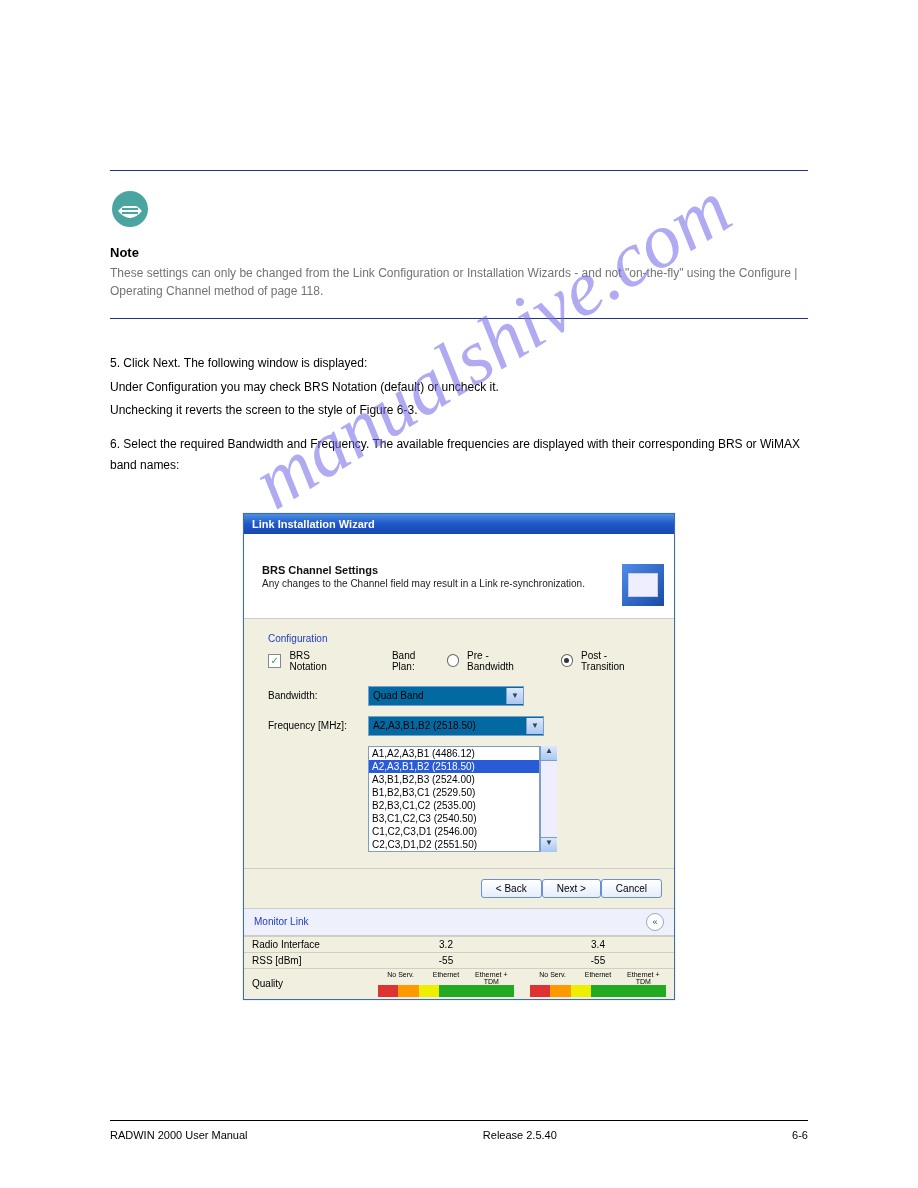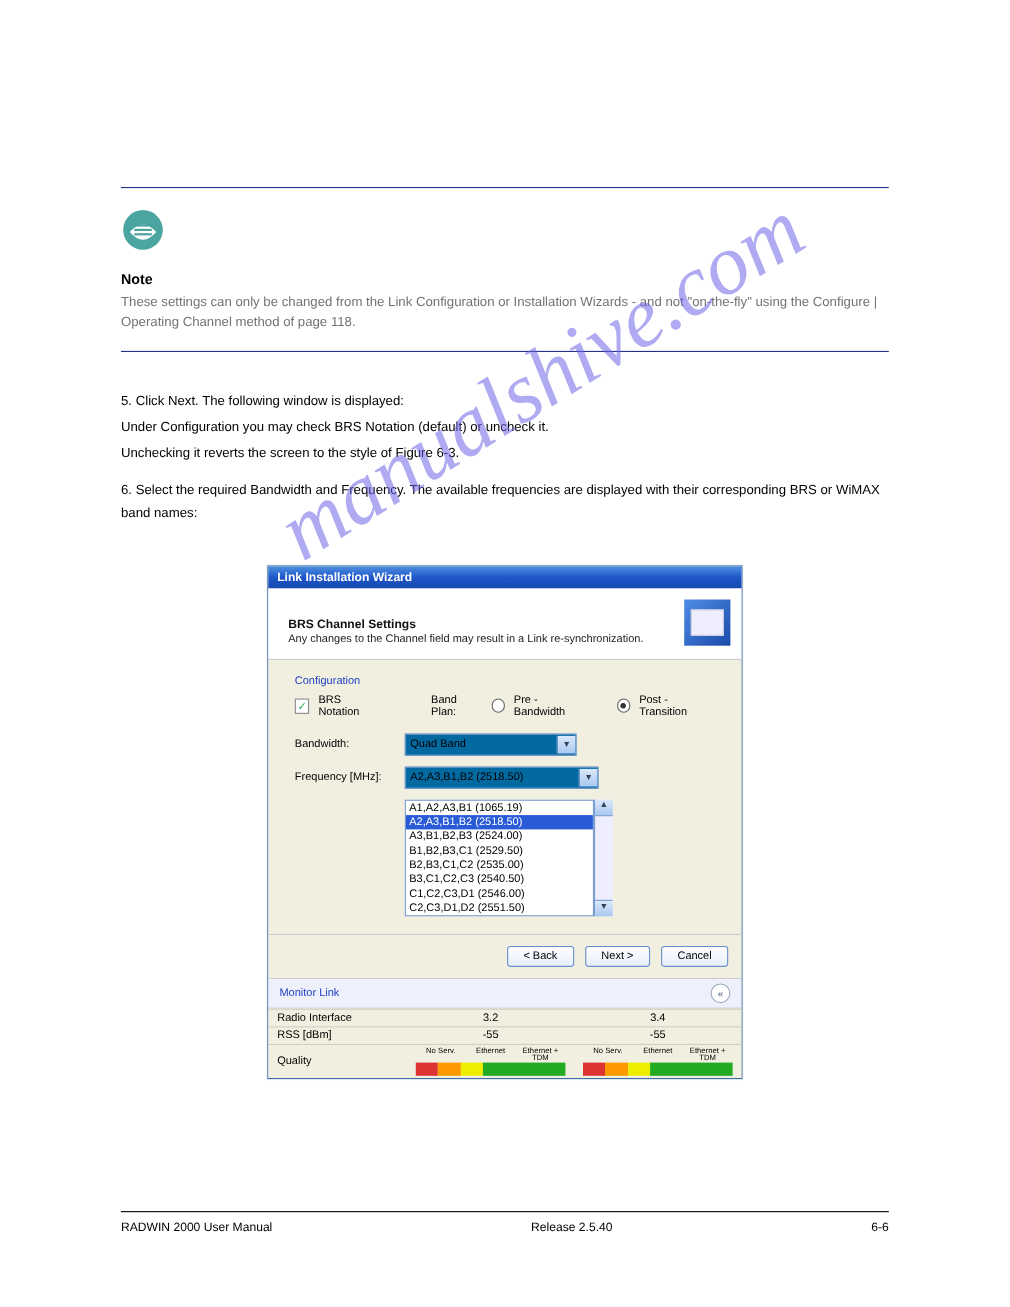--- a/index.html
+++ b/index.html
@@ -78,24 +78,25 @@
   .titlebar {
     background: linear-gradient(to bottom, #4e8fe0 0%, #1e57c9 50%, #1648b0 100%);
     color: #fff;
     font-weight: bold;
     padding: 4px 8px;
     font-size: 11px;
   }
   .header-band {
     display: flex;
     justify-content: space-between;
-    align-items: flex-end;
+    align-items: flex-start;
     padding: 10px 10px 12px 18px;
     background: #fff;
     border-bottom: 1px solid #ccc;
+    margin-top: 20px;
   }
   .header-title { font-weight: bold; font-size: 11px; color: #111; }
   .header-sub { font-size: 10px; color: #222; margin-top: 2px; }
   .header-icon {
     width: 42px; height: 42px;
     background: linear-gradient(135deg,#4f8de8,#1a4aa8);
     display:flex;align-items:center;justify-content:center;
   }
   .header-icon .mon {
     width: 28px; height: 22px; background:#eef; border:1px solid #ccd;
@@ -131,21 +132,21 @@
   }
   .listbox .item { padding:1px 3px; white-space:nowrap; }
   .listbox .sel { background:#2a5bd7;color:#fff; }
   .listbox-shell { display:flex; }
   .scroll {
     width:16px;background:#eef;border-left:1px solid #7a9ccf;display:flex;flex-direction:column;justify-content:space-between;
   }
   .scroll .btn { height:14px;background:linear-gradient(#dbe8fb,#a9c8f0);border-bottom:1px solid #7a9ccf;font-size:8px;text-align:center;color:#345; }
   .scroll .btn.bot{border-top:1px solid #7a9ccf;border-bottom:none;}
   .button-row {
-    display:flex;justify-content:flex-end;gap:10px;
+    display:flex;justify-content:flex-end;gap:0;
     padding:10px 12px;background:#f0efe0;border-top:1px solid #ccc;
   }
   .wbtn {
     border:1px solid #6a8fd0;border-radius:3px;background:linear-gradient(#fff,#e6eefc);
     padding:3px 14px;font-size:10px;color:#000;cursor:pointer;display:inline-block;
   }
   .monitor-bar {
     background:#eef0fb;padding:4px 10px;display:flex;justify-content:space-between;align-items:center;
     font-size:10px;color:#2040c0;border-top:1px solid #ccc;border-bottom:1px solid #ccc;gap:44px;
   }
@@ -245,21 +246,21 @@
       <div class="row" style="margin-top:8px">
         <span class="field-lbl">Frequency [MHz]:</span>
         <div class="combo" style="width:170px">
           <span>A2,A3,B1,B2 (2518.50)</span>
           <span class="arrow">▼</span>
         </div>
       </div>
 
       <div class="listbox-shell">
         <div class="listbox">
-          <div class="item">A1,A2,A3,B1 (1065.19)</div>
+          <div class="item">A1,A2,A3,B1 (4486.12)</div>
           <div class="item sel">A2,A3,B1,B2 (2518.50)</div>
           <div class="item">A3,B1,B2,B3 (2524.00)</div>
           <div class="item">B1,B2,B3,C1 (2529.50)</div>
           <div class="item">B2,B3,C1,C2 (2535.00)</div>
           <div class="item">B3,C1,C2,C3 (2540.50)</div>
           <div class="item">C1,C2,C3,D1 (2546.00)</div>
           <div class="item">C2,C3,D1,D2 (2551.50)</div>
         </div>
         <div class="scroll">
           <div class="btn">▲</div>

